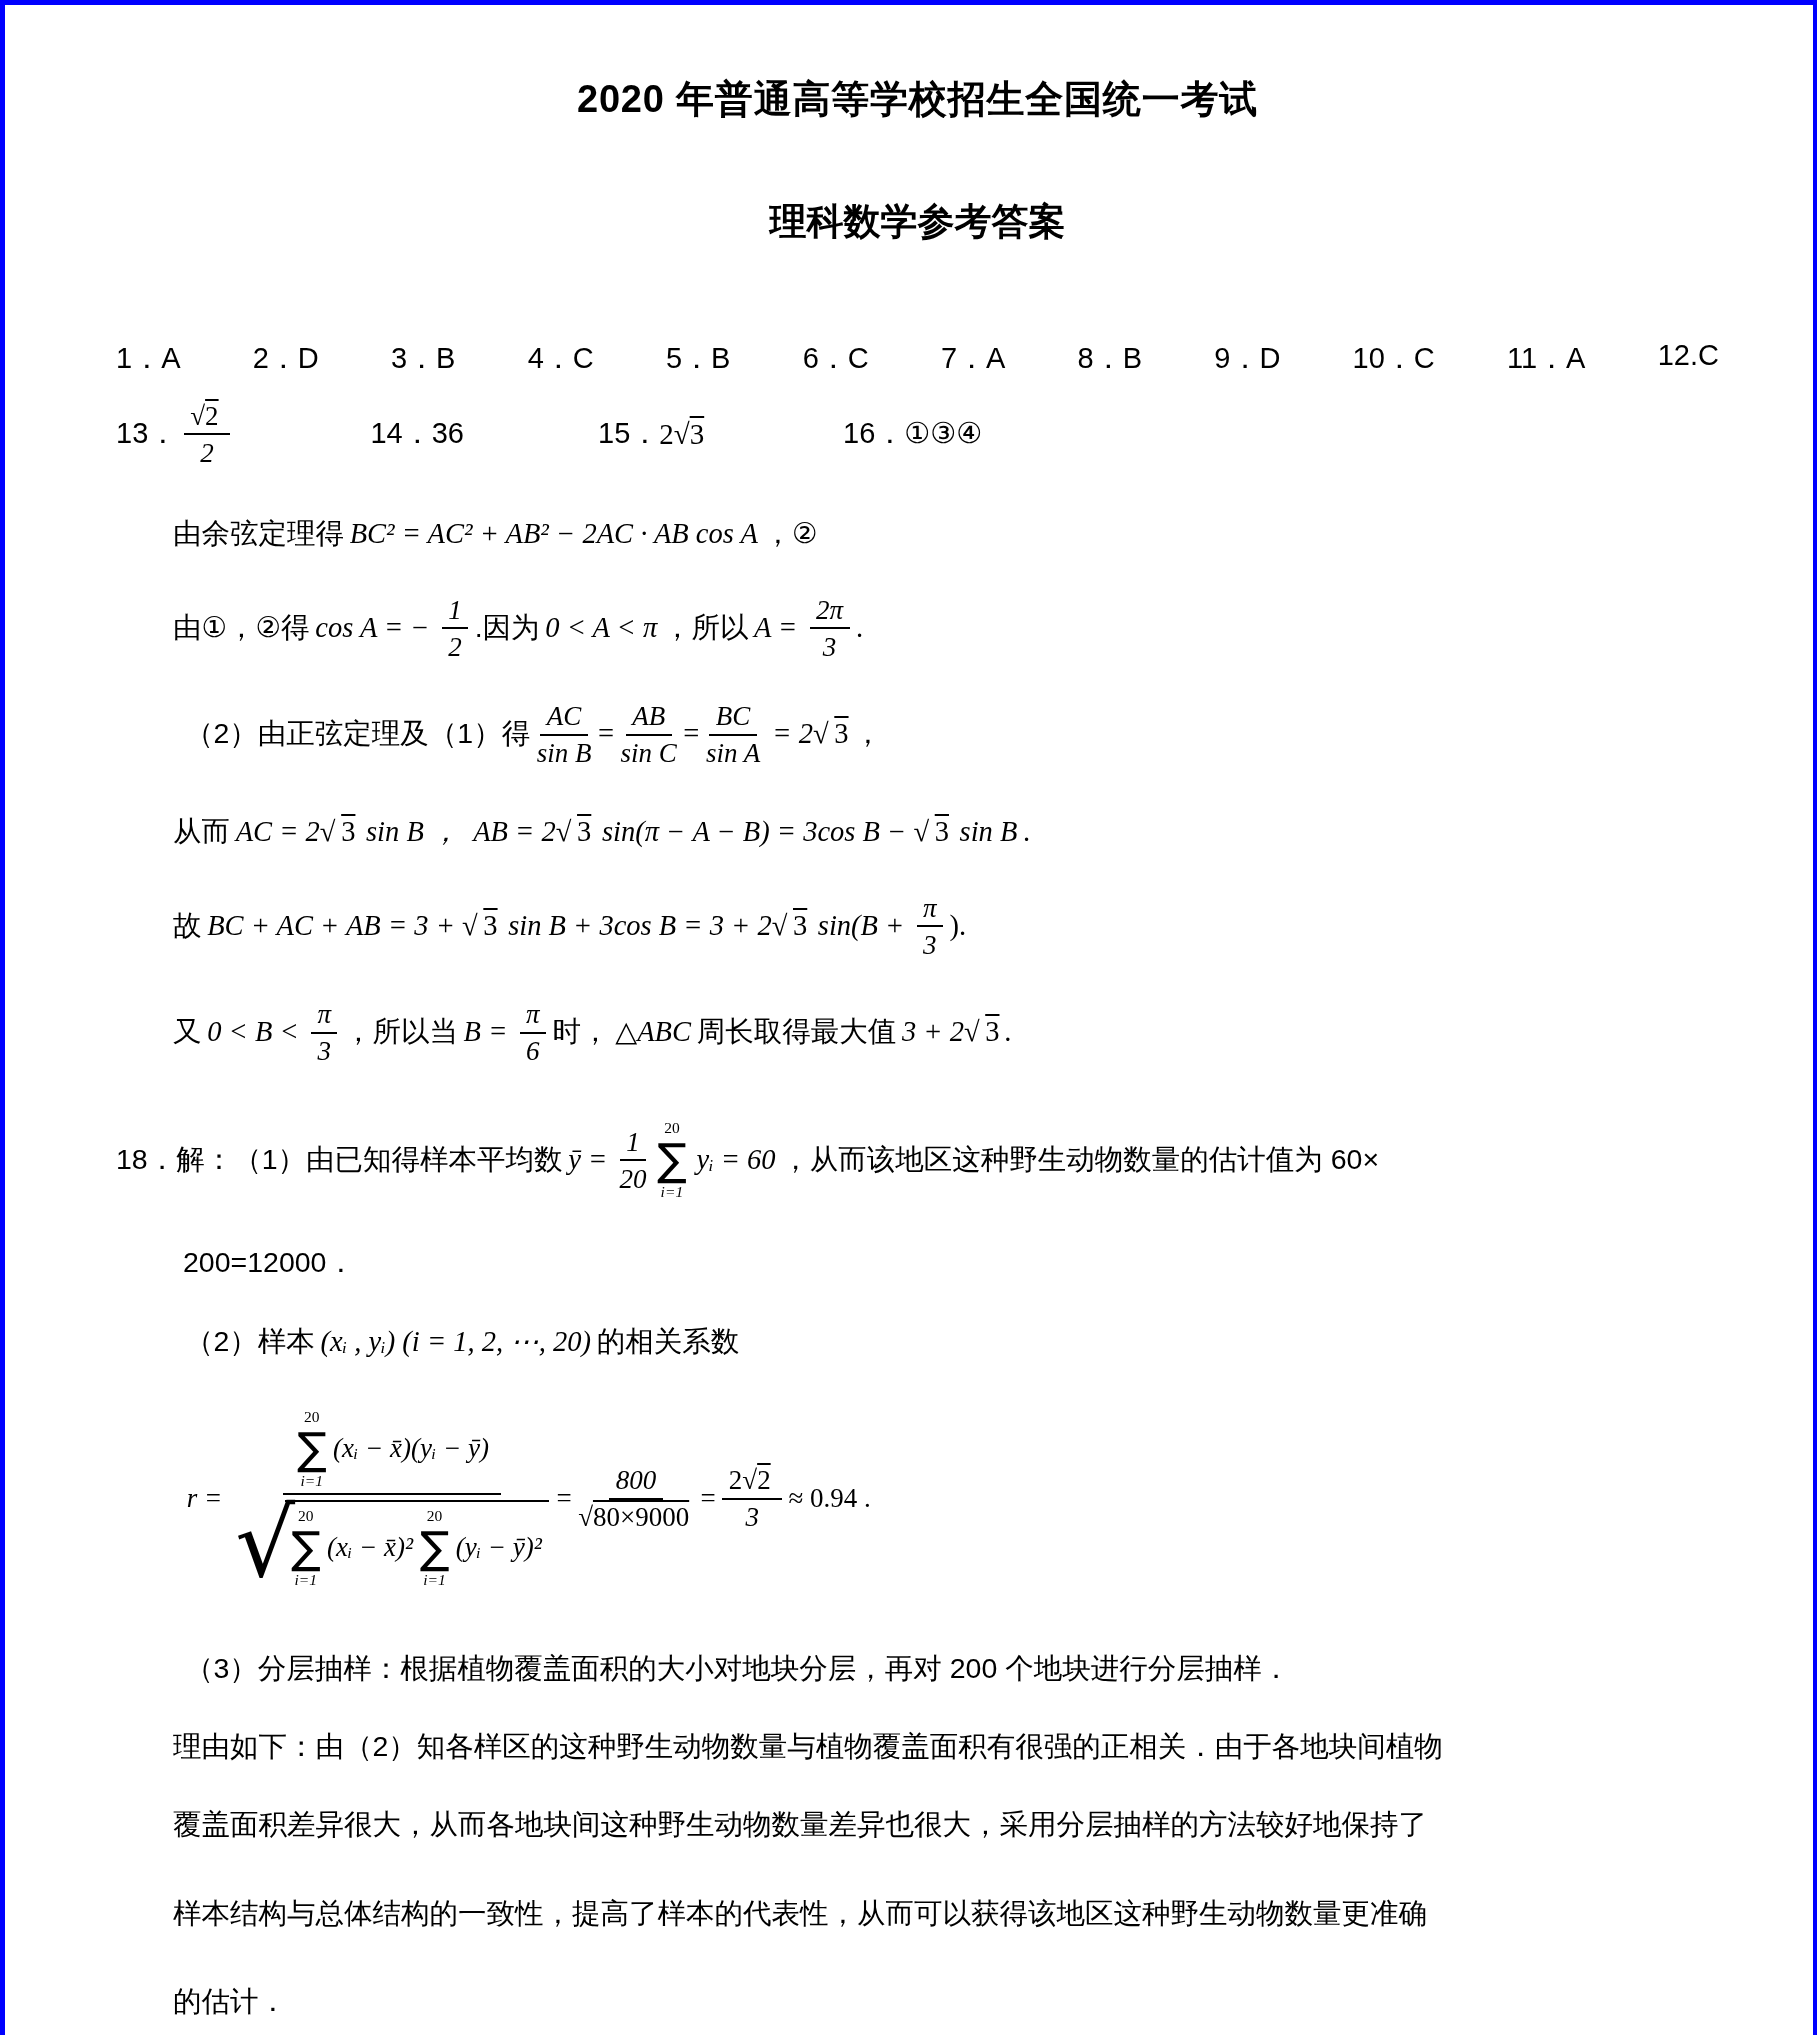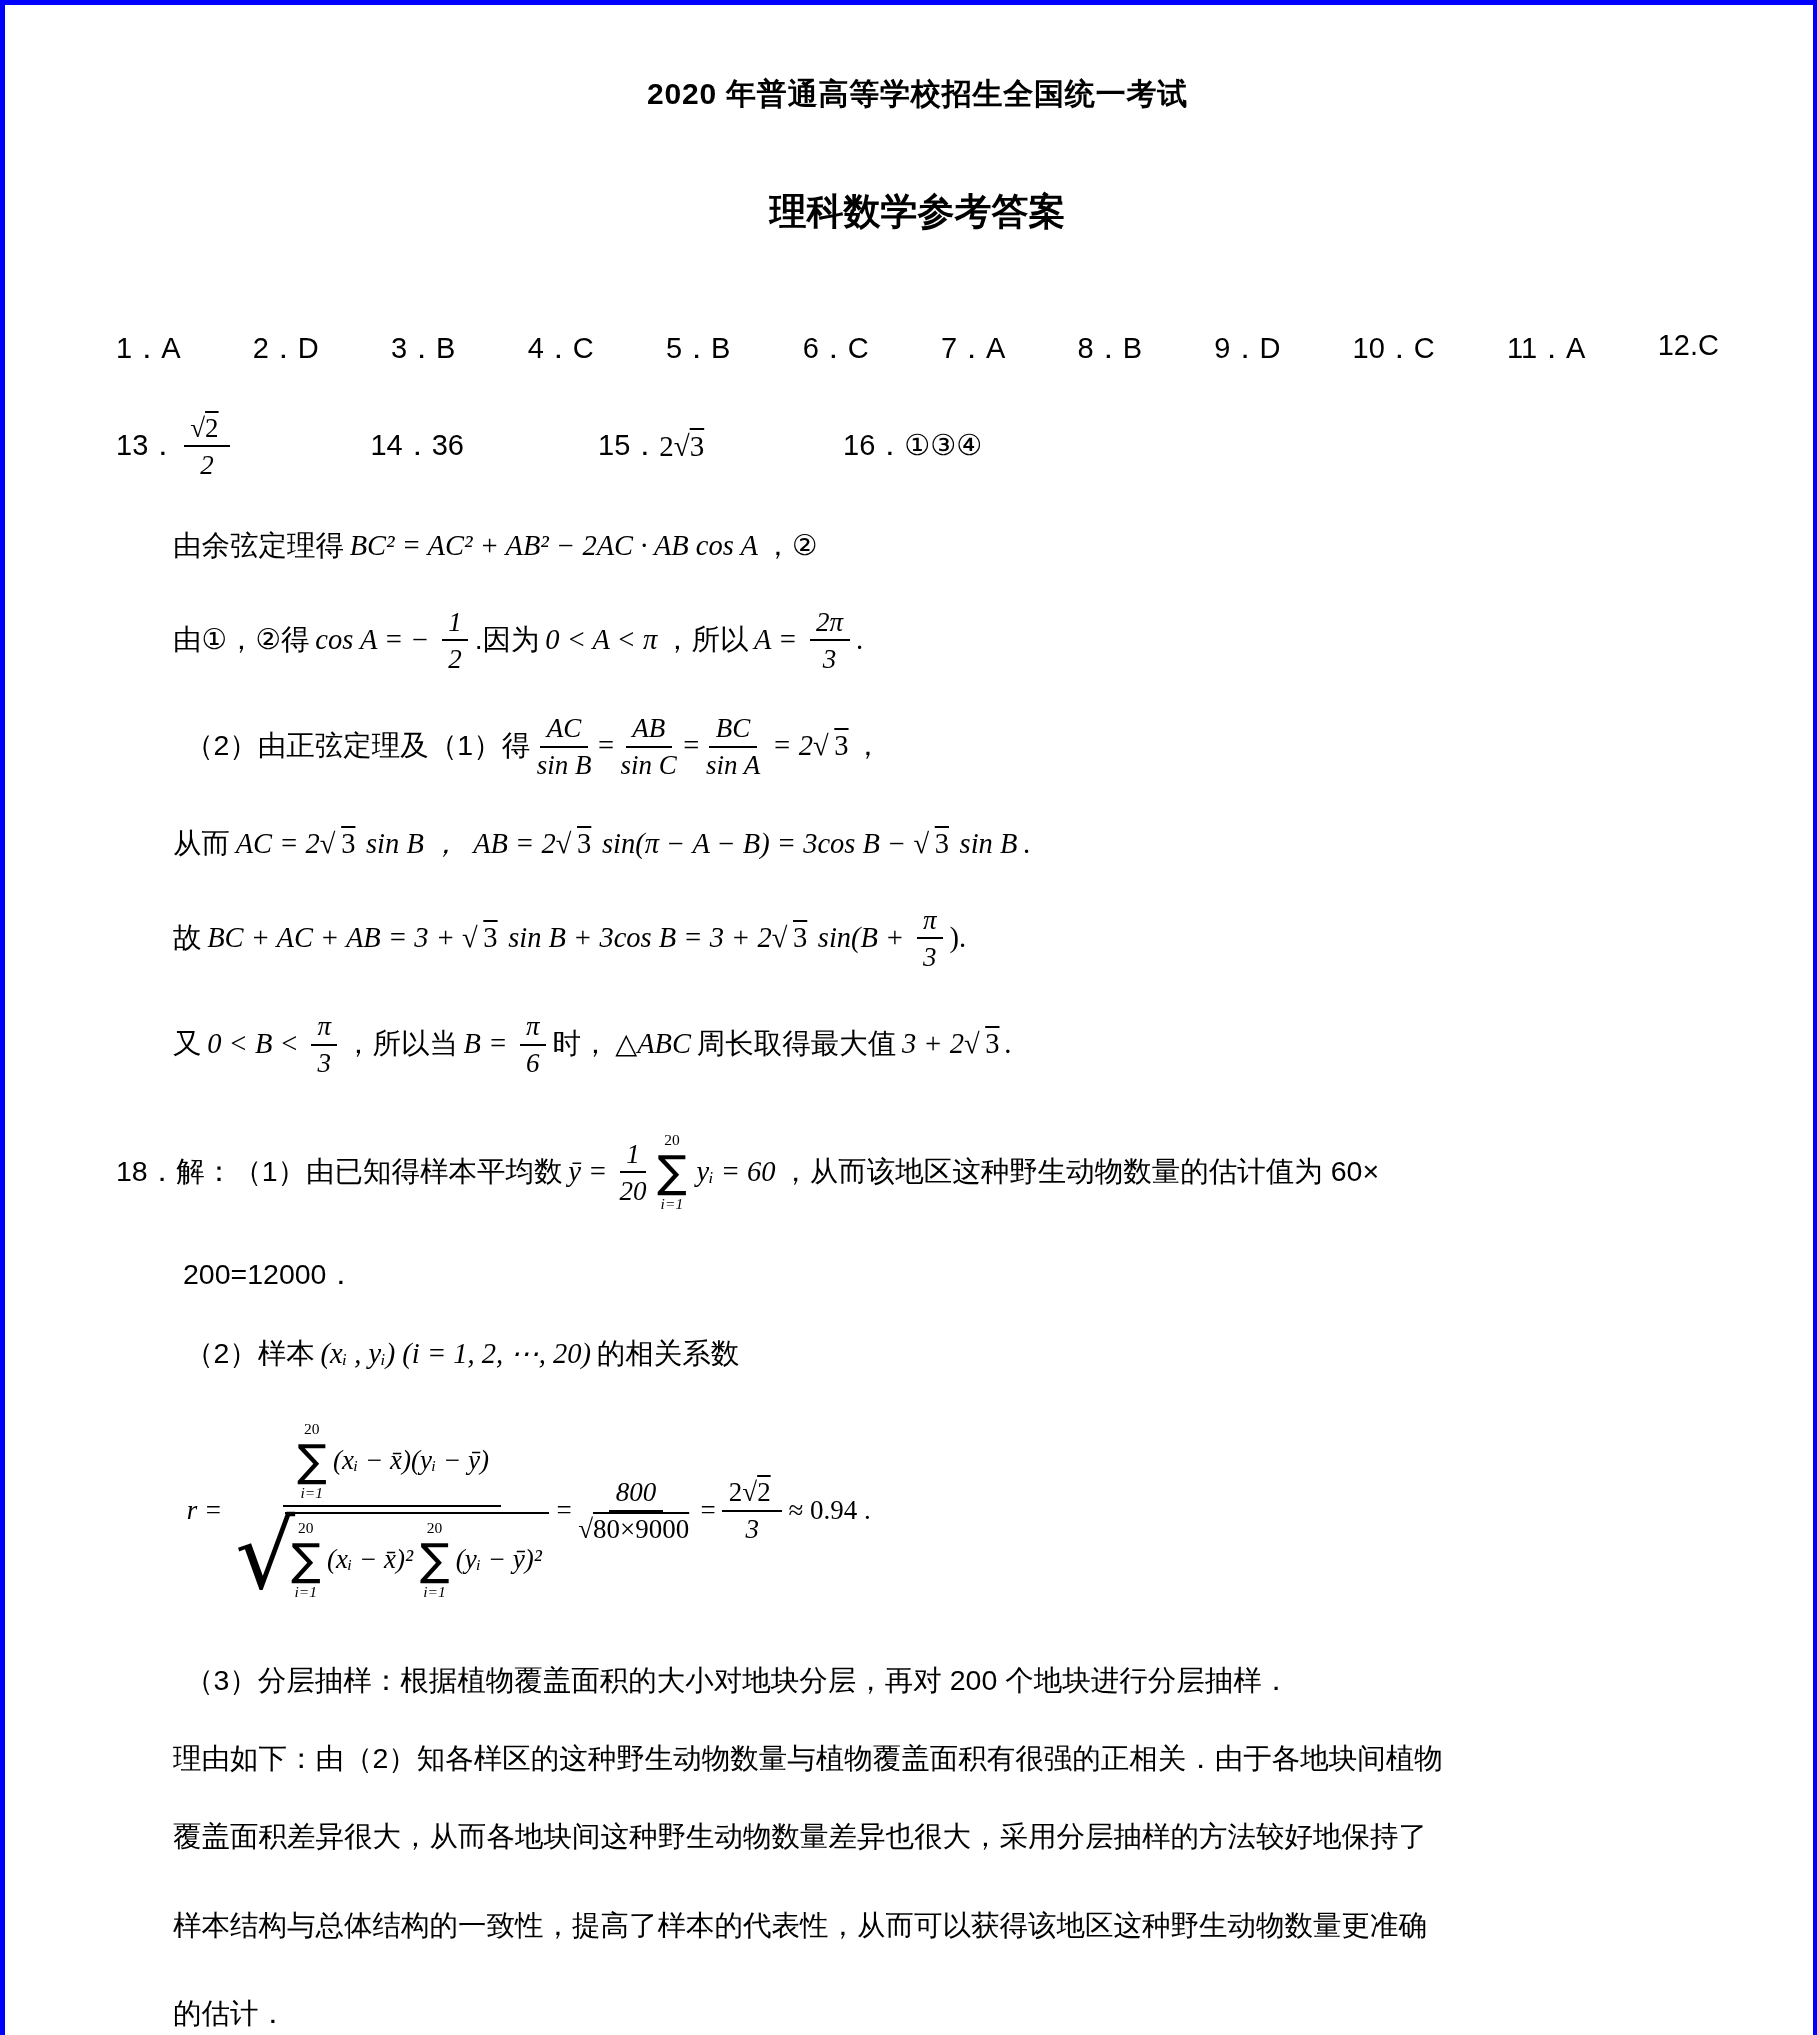--- a/index.html
+++ b/index.html
@@ -6,27 +6,27 @@
   html, body { margin: 0; padding: 0; background: #ffffff; }
   .page {
     width: 1818px; height: 2341px;
     border: 5.7px solid #0000ff;
     background: #ffffff;
     color: #000000;
     padding: 48px 94px 0 111px;
     font-family: "Liberation Sans", "DejaVu Sans", sans-serif;
     overflow: hidden;
   }
-  .title { font-size: 30px; font-weight: bold; text-align: center; margin: 21px 0 12px; letter-spacing: 0.8px; }
+  .title { font-size: 38px; font-weight: bold; text-align: center; margin: 21px 0 12px; letter-spacing: 0.8px; }
   .subtitle { font-size: 37px; font-weight: bold; text-align: center; margin: 72px 0 0; }
 
   .answers { display: flex; justify-content: space-between; margin-top: 92px; font-size: 29px; }
   .answers span { white-space: pre; }
 
-  .fill-row { display: flex; align-items: center; margin-top: 44px; font-size: 29px; }
+  .fill-row { display: flex; align-items: center; margin-top: 22px; font-size: 29px; }
   .fill-gap { margin-left: 134px; }
 
   .line { display: flex; align-items: center; font-size: 28.5px; line-height: 1.12; margin-top: 46px; }
   .cn { white-space: pre; }
   .math { font-family: "Liberation Serif", "DejaVu Serif", serif; font-style: italic; margin: 0 5.7px; white-space: pre; }
   .mn { font-family: "Liberation Serif", "DejaVu Serif", serif; font-style: normal; white-space: pre; }
   .rad { font-family: "Liberation Serif", "DejaVu Serif", serif; font-style: normal; text-decoration: overline; margin-right: 4.9px; white-space: pre; }
 
   .frac { display: inline-flex; flex-direction: column; align-items: center;
           font-family: "Liberation Serif", "DejaVu Serif", serif; font-style: italic;

